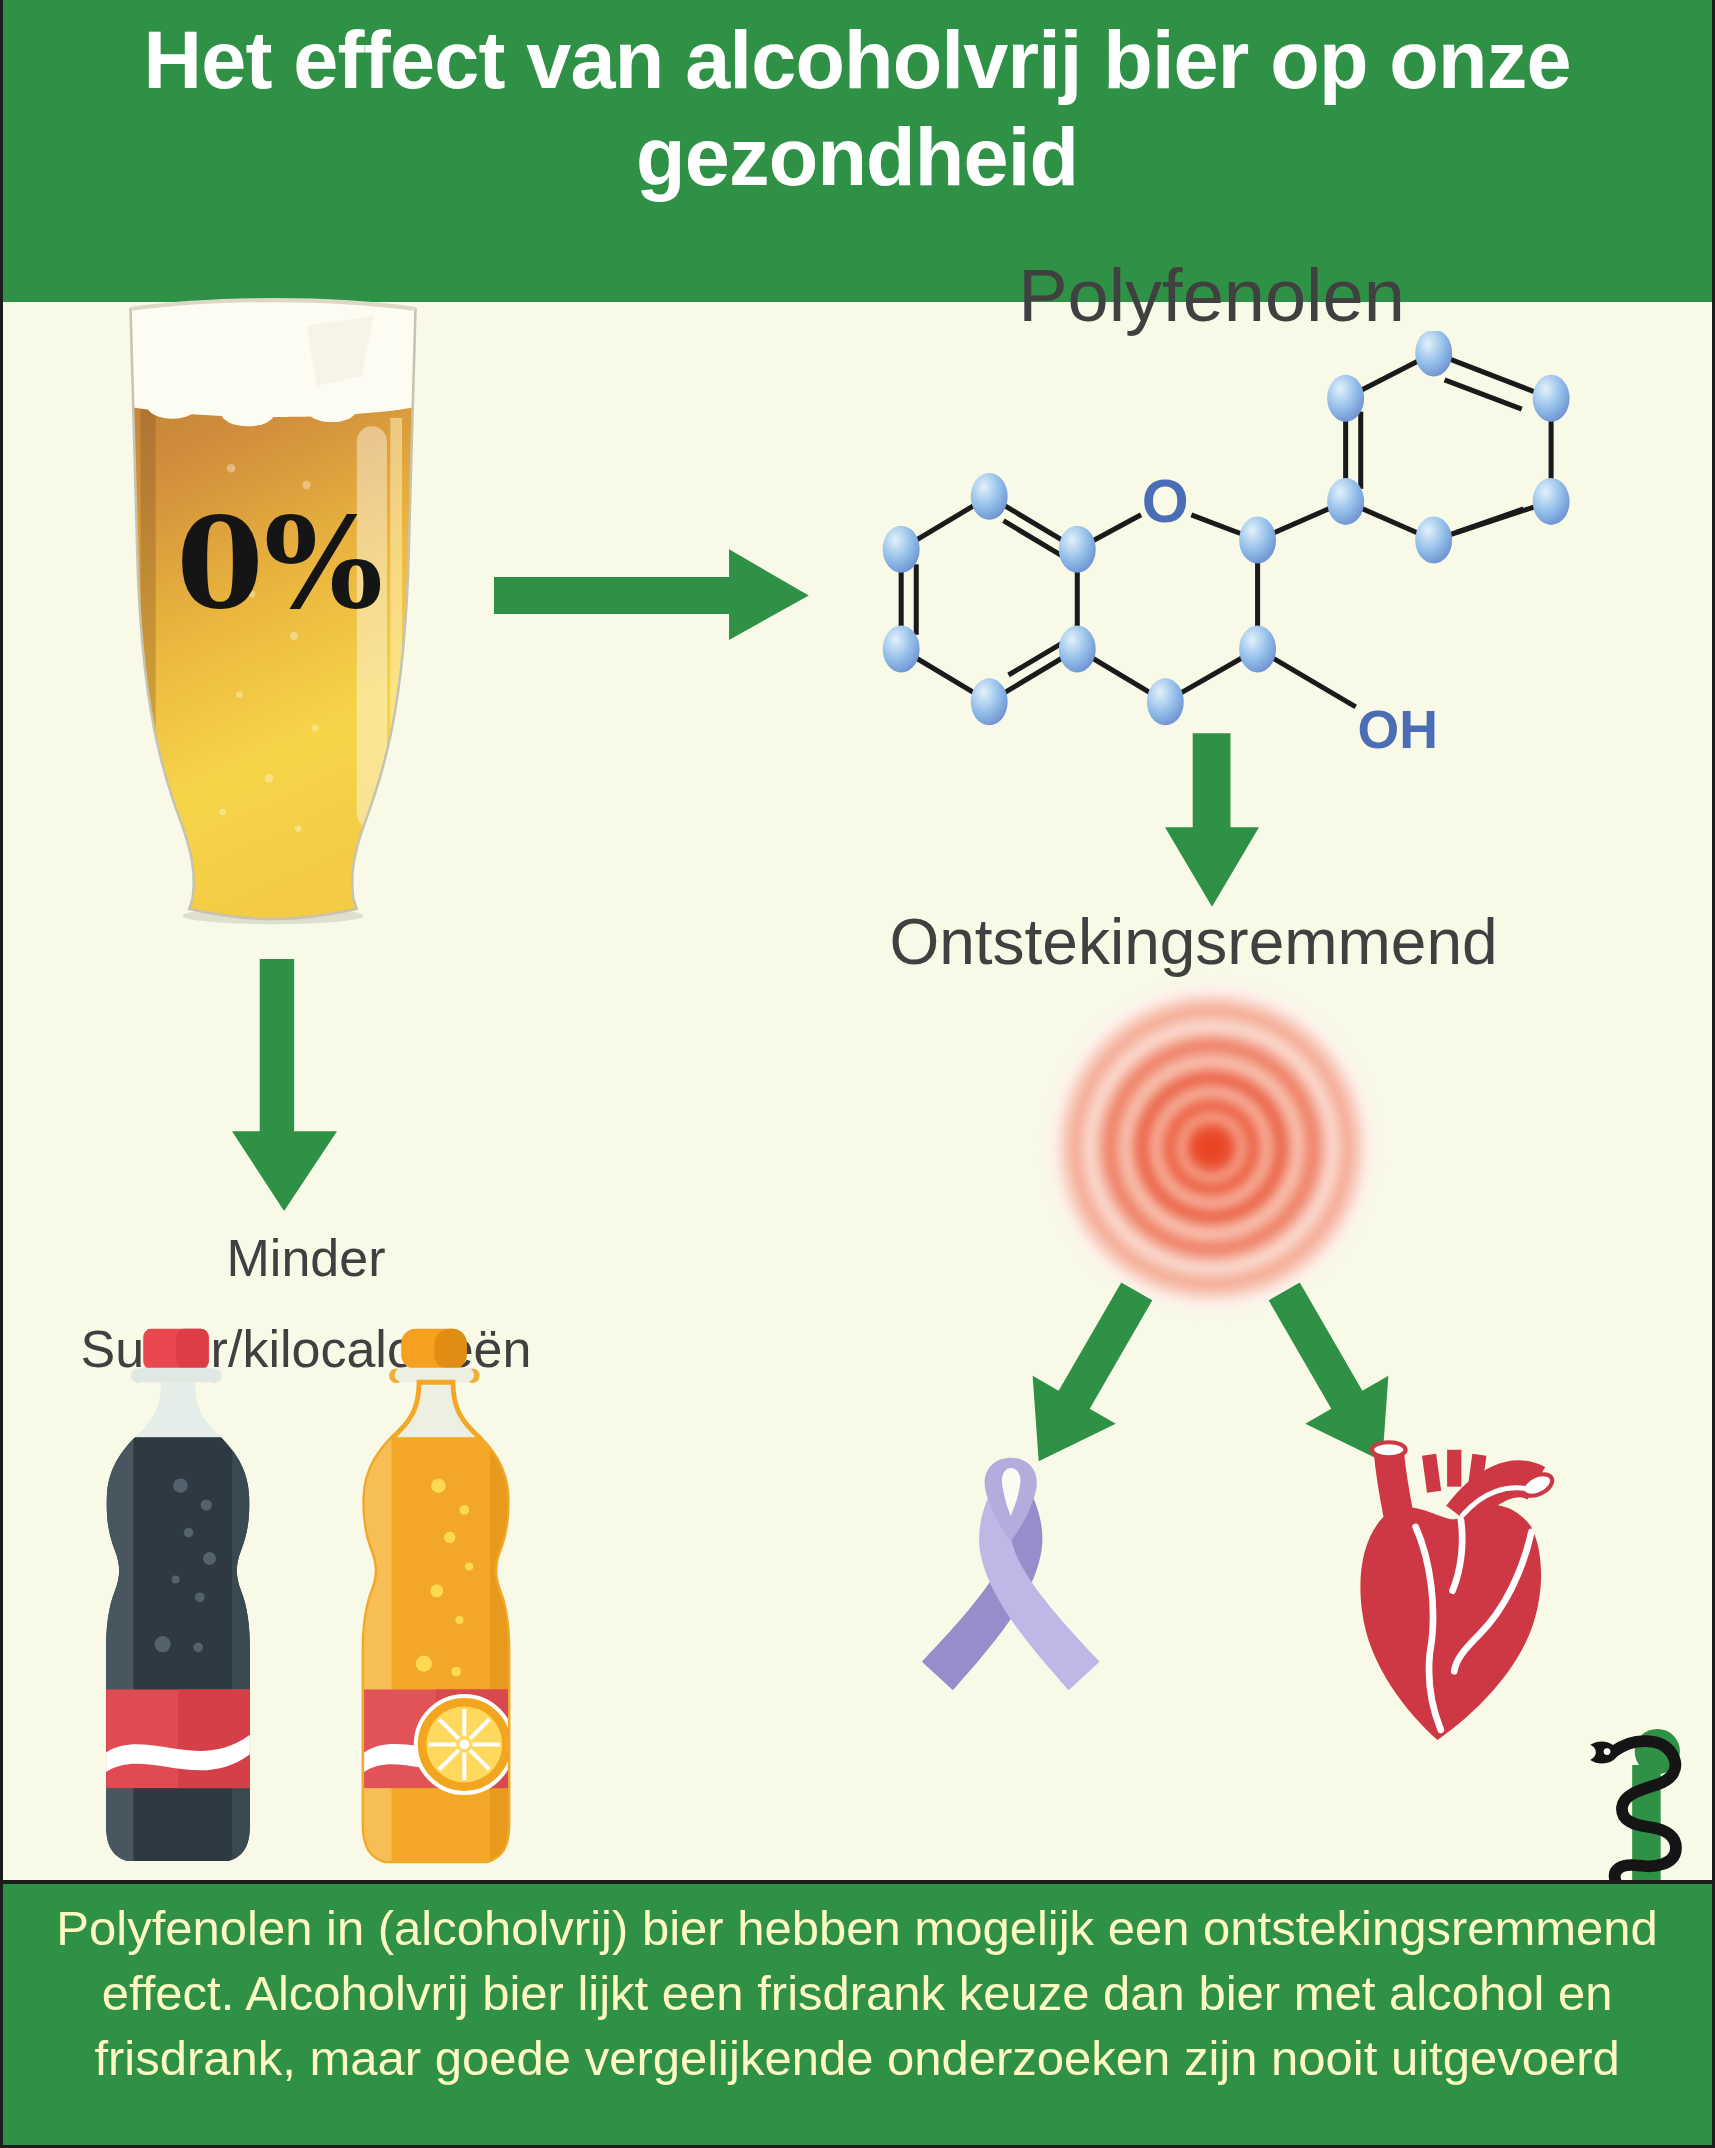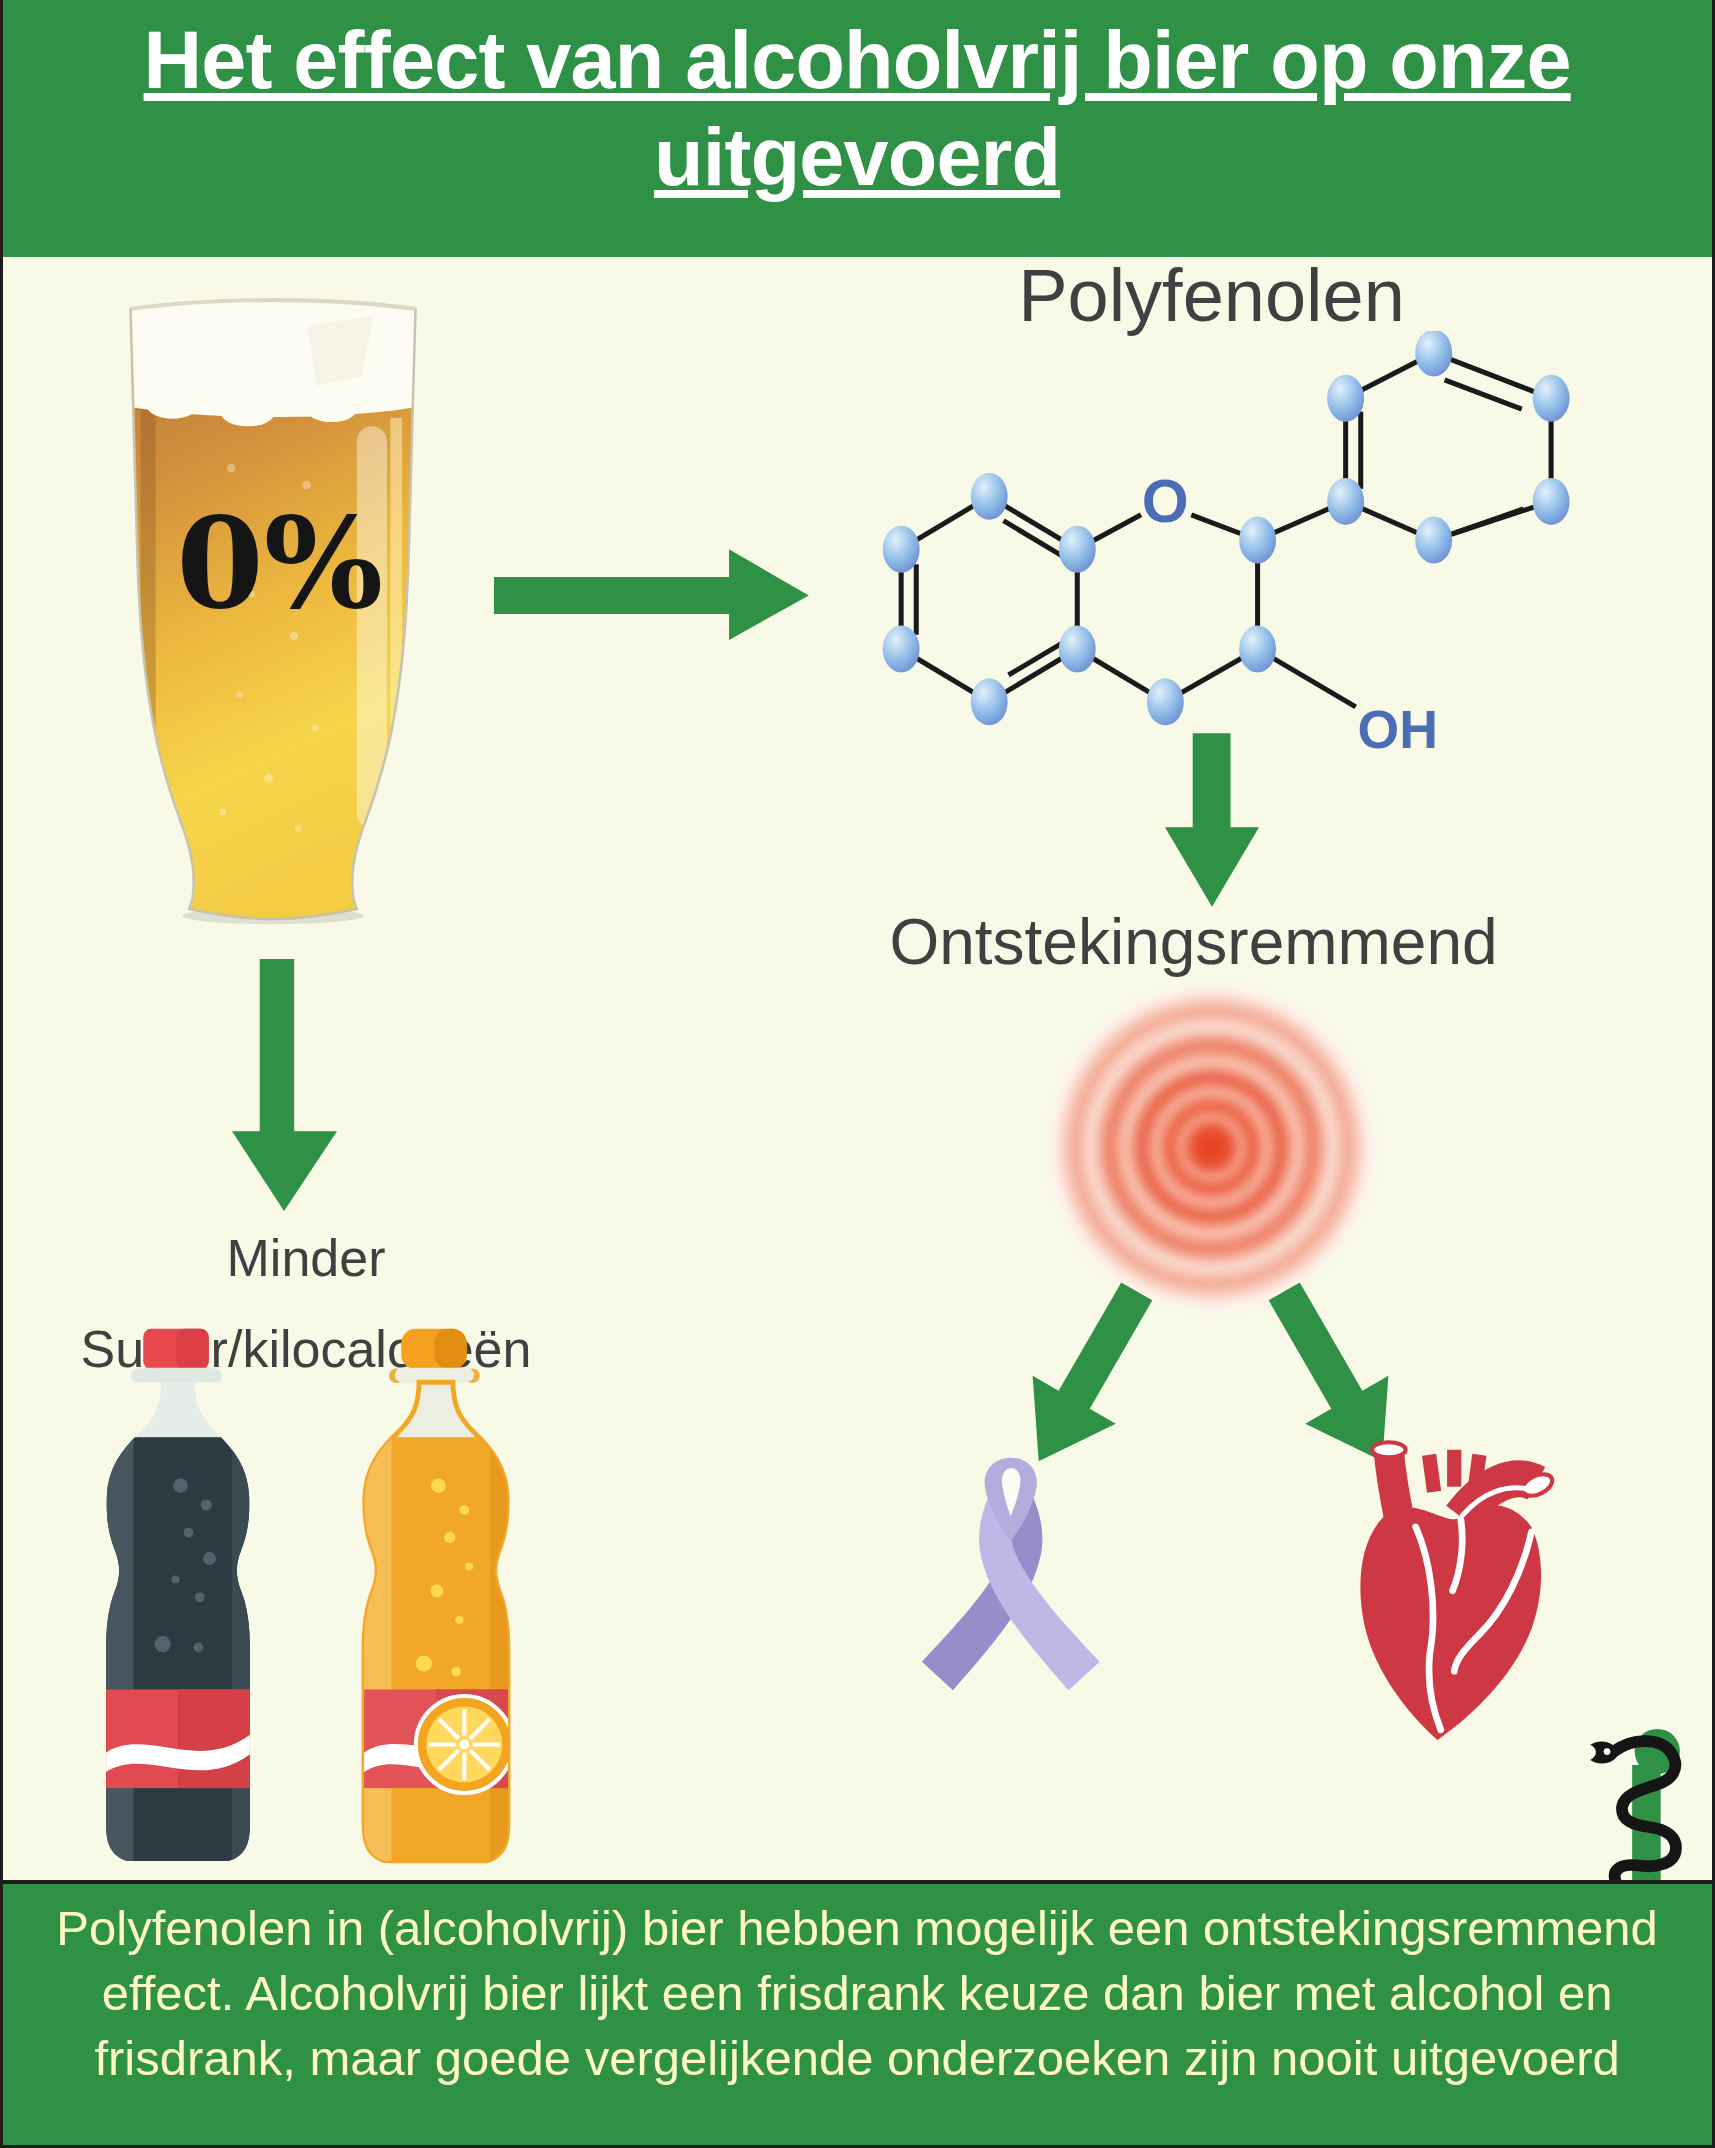--- a/index.html
+++ b/index.html
@@ -10,23 +10,23 @@
     font-family:"Liberation Sans", sans-serif;
     overflow:hidden;
     box-sizing:border-box;
     border-left:3.4px solid #1c1c1c;
     border-right:3.4px solid #1c1c1c;
     border-bottom:3.4px solid #1c1c1c;
   }
   .abs{position:absolute;}
   
   .header{
-    left:-3.4px;top:0;width:1715px;height:257px;
+    left:-3.4px;top:0;width:1715px;height:302px;
     background:#2F9146;color:#FFFFFF;text-align:center;
-    padding-top:11.7px;box-sizing:border-box;text-decoration:underline;
+    padding-top:11.7px;box-sizing:border-box;
   }
   .header .t{font-size:81px;font-weight:bold;line-height:97px;letter-spacing:-0.8px;}
   
   .footer{
     left:-3.4px;bottom:0;width:1715px;height:265px;
     background:#2F9146;color:#fef9c3;text-align:center;
     border-top:4.2px solid #1c1c1c;
     padding-top:11.7px;box-sizing:border-box;
   }
   .footer .f{font-size:49px;line-height:65px;font-weight:normal;}
@@ -49,21 +49,21 @@
   .rot-r{transform:rotate(-30deg);transform-origin:50% 0;}
   svg{display:block;}
 </style>
 </head>
 <body>
 
 <div class="poster">
 
   <div class="abs header">
     <div class="t">Het effect van alcoholvrij bier op onze</div>
-    <div class="t">uitgevoerd</div>
+    <div class="t">gezondheid</div>
   </div>
 
   <svg class="abs" style="left:94px;top:275px" width="352" height="663" viewBox="0 0 420 790">
     <defs>
       <linearGradient id="beerGrad" x1="0" y1="0" x2="0.25" y2="1">
         <stop offset="0" stop-color="#AE7134"></stop>
         <stop offset="0.32" stop-color="#D18E3C"></stop>
         <stop offset="0.58" stop-color="#ECB83E"></stop>
         <stop offset="0.8" stop-color="#F6D549"></stop>
         <stop offset="1" stop-color="#F3CC44"></stop>

